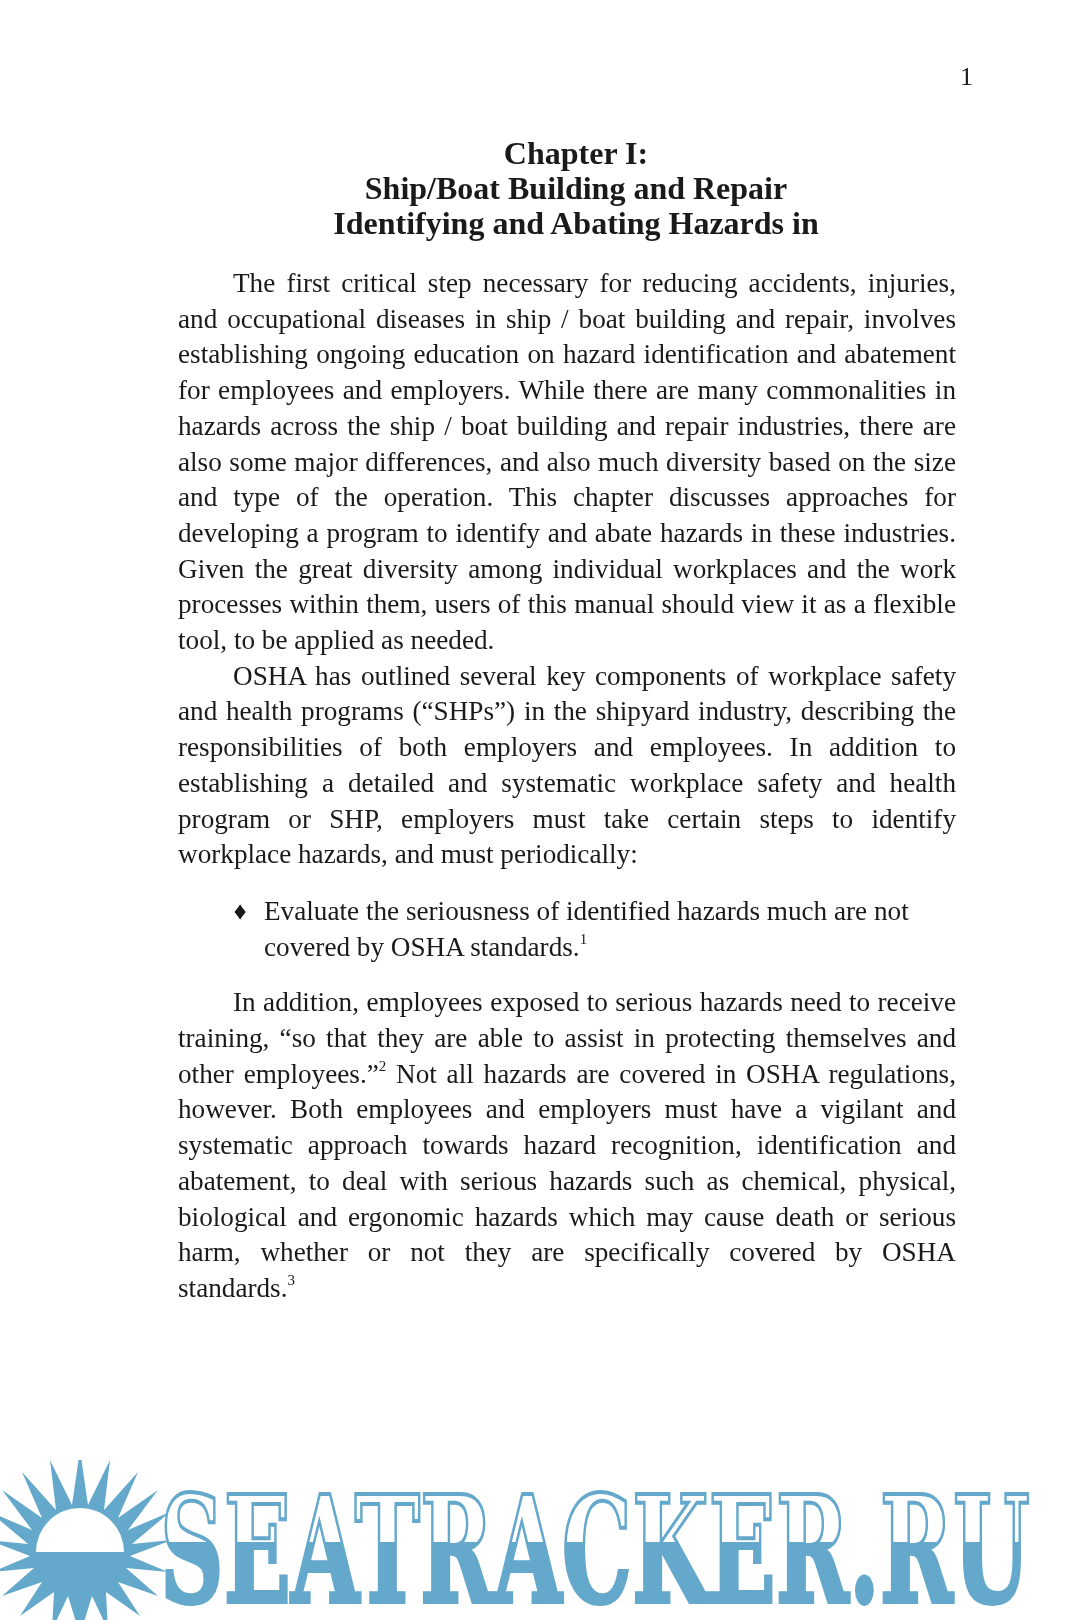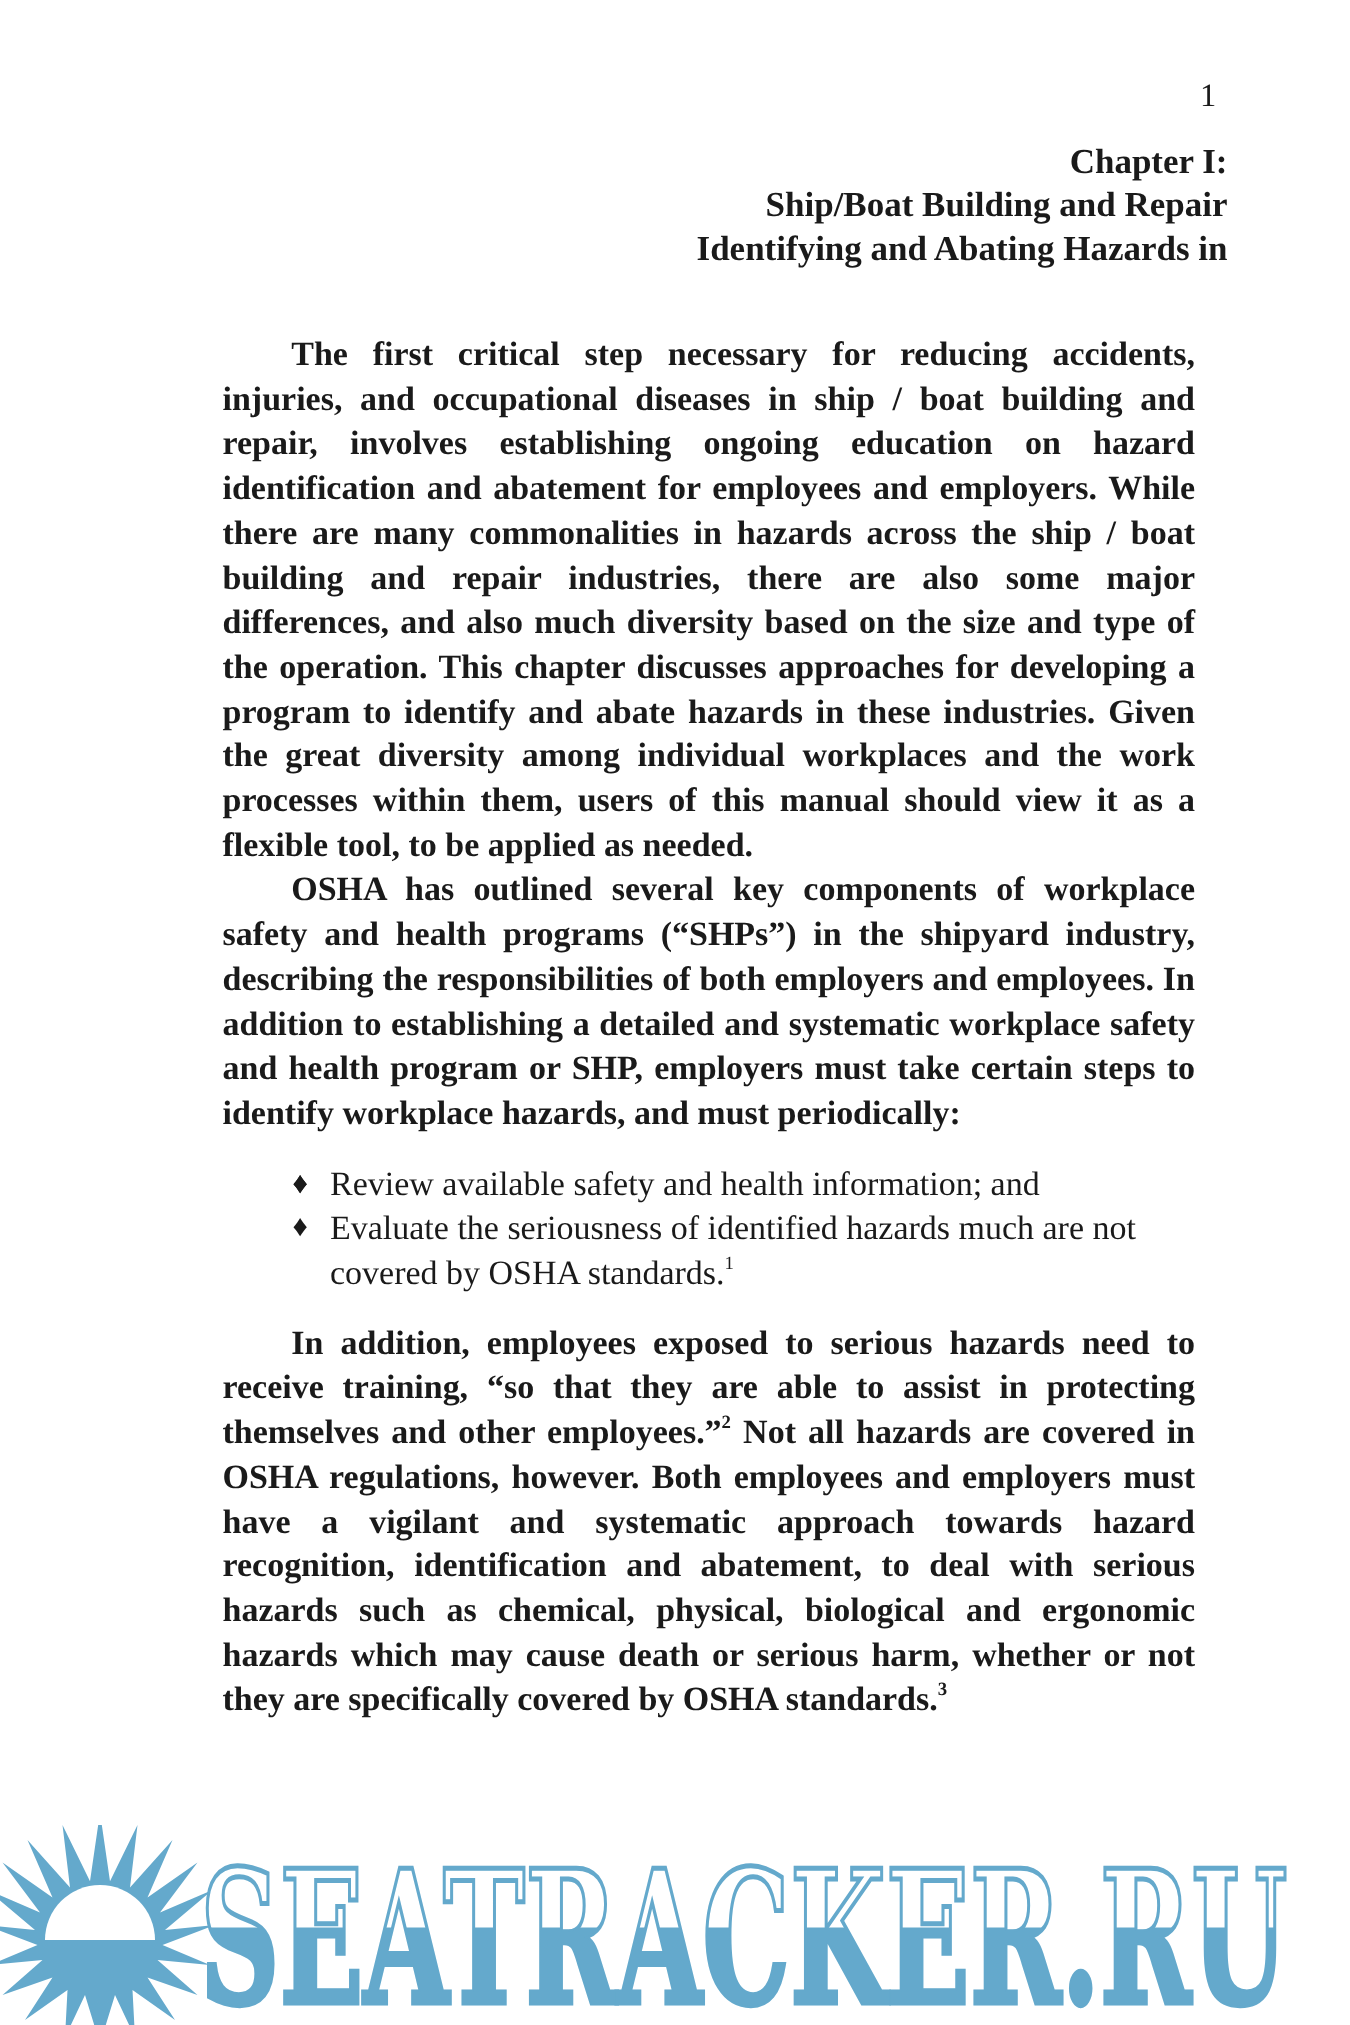--- a/index.html
+++ b/index.html
@@ -1,23 +1,23 @@
 <!DOCTYPE html>
 <html><head>
 <meta charset="utf-8">
 <style>
   html, body { margin: 0; padding: 0; background: #ffffff; }
   body { width: 1080px; height: 1620px; position: relative; overflow: hidden;
          font-family: "Liberation Serif", "DejaVu Serif", serif; color: #1a1a1a; }
   .page-number { position: absolute; top: 62px; left: 960px; font-size: 26px; }
-  .chapter-title { position: absolute; top: 112px; left: 170px; width: 812px;
-         text-align: right; font-weight: bold; font-size: 28px; line-height: 35px; }
+  .chapter-title { position: absolute; top: 136px; left: 170px; width: 812px;
+         text-align: center; font-weight: bold; font-size: 32px; line-height: 35px; }
   .body-text { position: absolute; top: 266px; left: 178px; width: 778px;
          font-size: 27.2px; line-height: 35.7px; text-align: justify; }
-  .body-text p { margin: 0; text-indent: 55px; font-weight: bold; }
+  .body-text p { margin: 0; text-indent: 55px; }
   .bullets { list-style: none; margin: 21px 0 20px 0; padding: 0 0 0 56px; }
   .bullets li { position: relative; padding-left: 30px; text-align: left; }
   .bullets li .diamond { position: absolute; left: 0; top: 0; font-size: 24px; }
   sup { font-size: 15px; line-height: 0; vertical-align: super; position: relative; top: -2px; }
   .watermark { position: absolute; left: 0; top: 1460px; width: 1080px; height: 160px; }
 </style>
 </head>
 <body>
 
 <div class="page-number">1</div>
@@ -30,21 +30,20 @@
 
 <div class="body-text">
   <p>The first critical step necessary for reducing accidents, injuries, and occupational diseases in ship / boat building and repair, involves establishing ongoing education on hazard identification and abatement for employees and employers. While there are many commonalities in hazards across the ship / boat building and repair industries, there are also some major differences, and also much diversity based on the size and type of the operation. This chapter discusses approaches for developing a program to identify and abate hazards in these industries. Given the great diversity among individual workplaces and the work processes within them, users of this manual should view it as a flexible tool, to be applied as needed.</p>
   <p>OSHA has outlined several key components of workplace safety and health programs (“SHPs”) in the shipyard industry, describing the responsibilities of both employers and employees. In addition to establishing a detailed and systematic workplace safety and health program or SHP, employers must take certain steps to identify workplace hazards, and must periodically:</p>
   <ul class="bullets">
     <li>
       <span class="diamond">♦</span>
     </li>
     <li>
       <span class="diamond">♦</span>
-      <span>Review available safety and health information; and</span>
     </li>
     <li>
       <span class="diamond">♦</span>
       <span>Evaluate the seriousness of identified hazards much are not covered by OSHA standards.</span><sup>1</sup>
     </li>
   </ul>
   <p><span>In addition, employees exposed to serious hazards need to receive training, “so that they are able to assist in protecting themselves and other employees.”</span><sup>2</sup><span> Not all hazards are covered in OSHA regulations, however. Both employees and employers must have a vigilant and systematic approach towards hazard recognition, identification and abatement, to deal with serious hazards such as chemical, physical, biological and ergonomic hazards which may cause death or serious harm, whether or not they are specifically covered by OSHA standards.</span><sup>3</sup></p>
 </div>
 
 <svg class="watermark" viewBox="0 0 1080 160" xmlns="http://www.w3.org/2000/svg">

